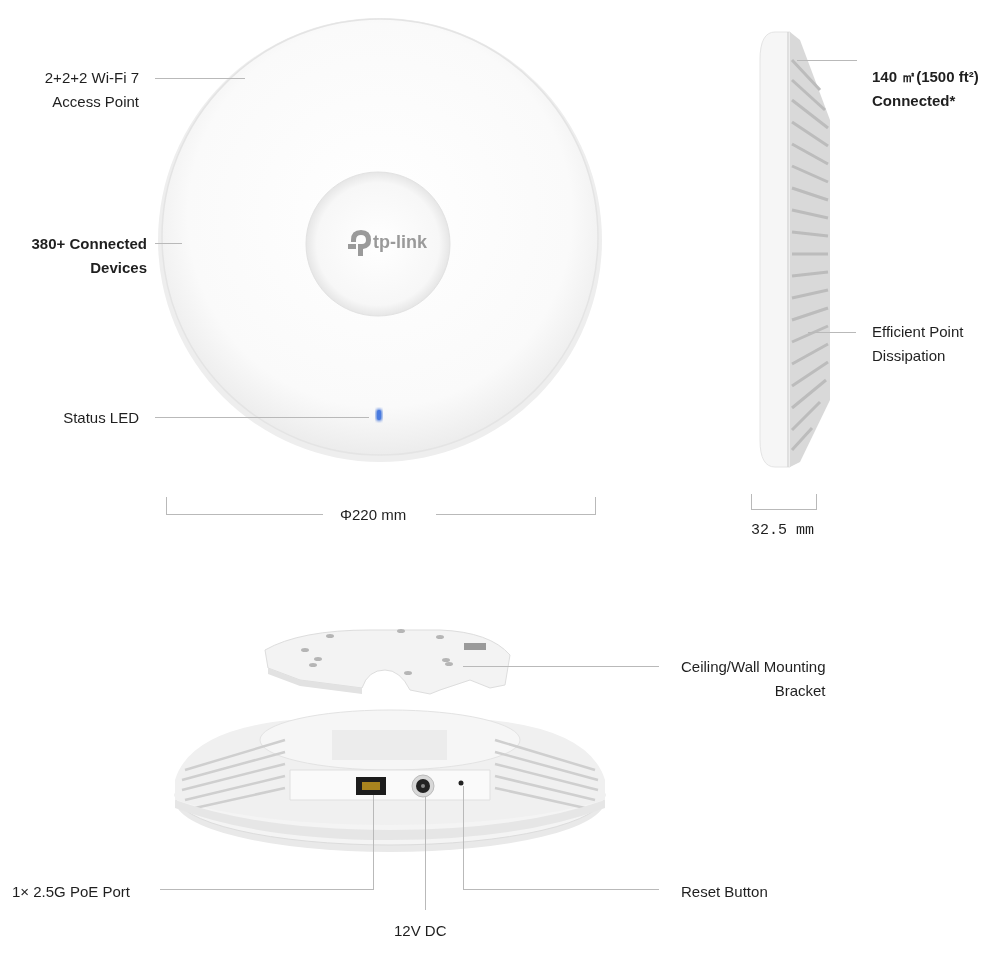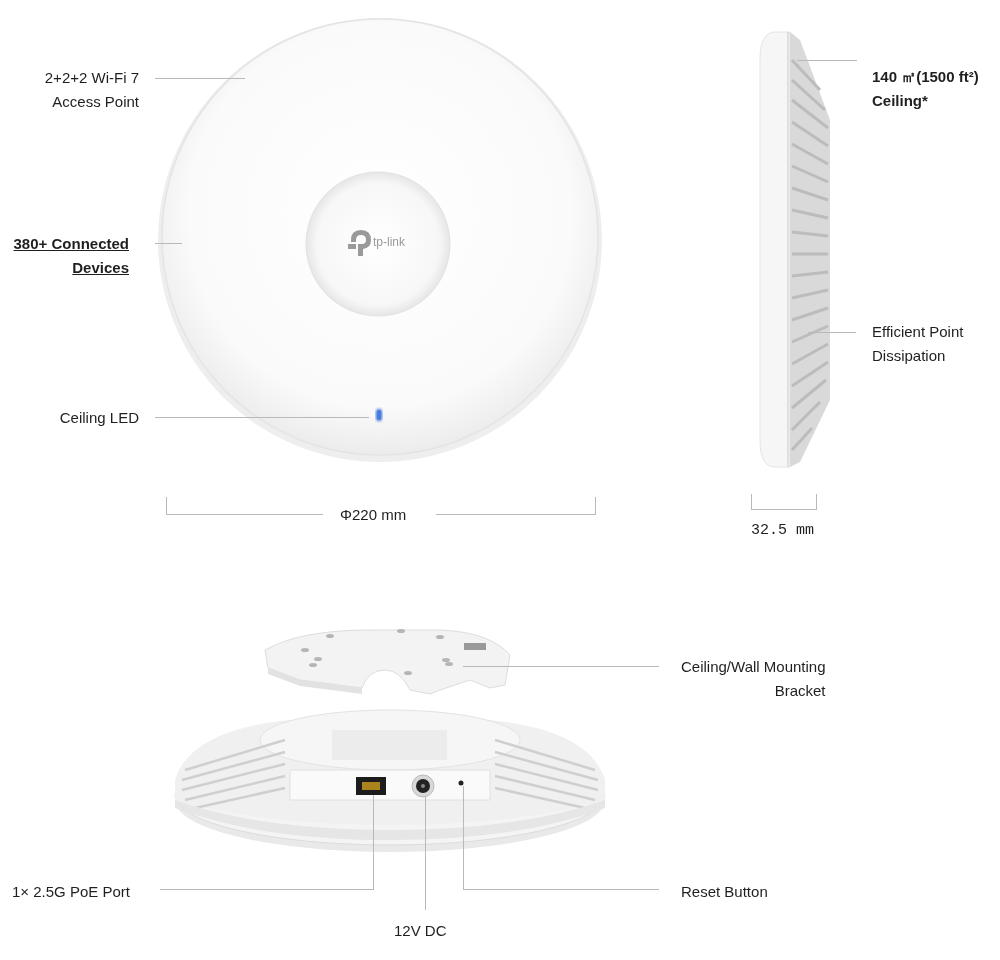--- a/index.html
+++ b/index.html
@@ -114,48 +114,48 @@
   <circle cx="423" cy="786" r="7" fill="#222"></circle>
   <circle cx="423" cy="786" r="2" fill="#888"></circle>
 
   <circle cx="461" cy="783" r="2.5" fill="#222"></circle>
 
   <g fill="#9a9a9a">
     <path d="M351 240 Q351 230 361 230 Q371 230 371 240 Q371 248 363 249 L363 256 L358 256 L358 244 L362 244 Q366 244 366 240 Q366 235 361 235 Q356 235 356 240 L356 242 L351 242 Z"></path>
     <rect x="348" y="244" width="8" height="5"></rect>
   </g>
 </svg>
-<div class="lbl" style="left:373px;top:230px;font-size:12px;color:#9a9a9a;">tp-link</div>
+<div class="lbl" style="left:373px;top:230px;font-size:18px;color:#9a9a9a;font-weight:bold;">tp-link</div>
 
 <div class="lbl right" style="right:861px;top:66px;">
   <div>2+2+2 Wi-Fi 7</div>
   <div>Access Point</div>
 </div>
 <div class="line hline" style="left:155px;top:78px;width:90px;"></div>
 
-<div class="lbl right bold" style="right:871px;top:232px;text-decoration:underline;">
+<div class="lbl right bold" style="right:853px;top:232px;">
   <div>380+ Connected</div>
   <div>Devices</div>
 </div>
 <div class="line hline" style="left:155px;top:243px;width:27px;"></div>
 
 <div class="lbl right" style="right:861px;top:406px;">
-  <div>Ceiling LED</div>
+  <div>Status LED</div>
 </div>
 <div class="line hline" style="left:155px;top:417px;width:214px;"></div>
 
 <div class="line vline" style="left:166px;top:497px;height:18px;"></div>
 <div class="line hline" style="left:166px;top:514px;width:157px;"></div>
 <div class="lbl" style="left:340px;top:503px;text-align:right;">Φ220 mm</div>
 <div class="line hline" style="left:436px;top:514px;width:160px;"></div>
 <div class="line vline" style="left:595px;top:497px;height:18px;"></div>
 
 <div class="lbl bold" style="left:872px;top:52px;margin-top:13px;">
   <div>140 ㎡(1500 ft²)</div>
-  <div>Ceiling*</div>
+  <div>Connected*</div>
 </div>
 <div class="line hline" style="left:797px;top:60px;width:60px;"></div>
 
 <div class="lbl" style="left:872px;top:320px;">
   <div>Efficient Point</div>
   <div>Dissipation</div>
 </div>
 <div class="line hline" style="left:808px;top:332px;width:48px;"></div>
 
 <div class="line vline" style="left:751px;top:494px;height:16px;"></div>

